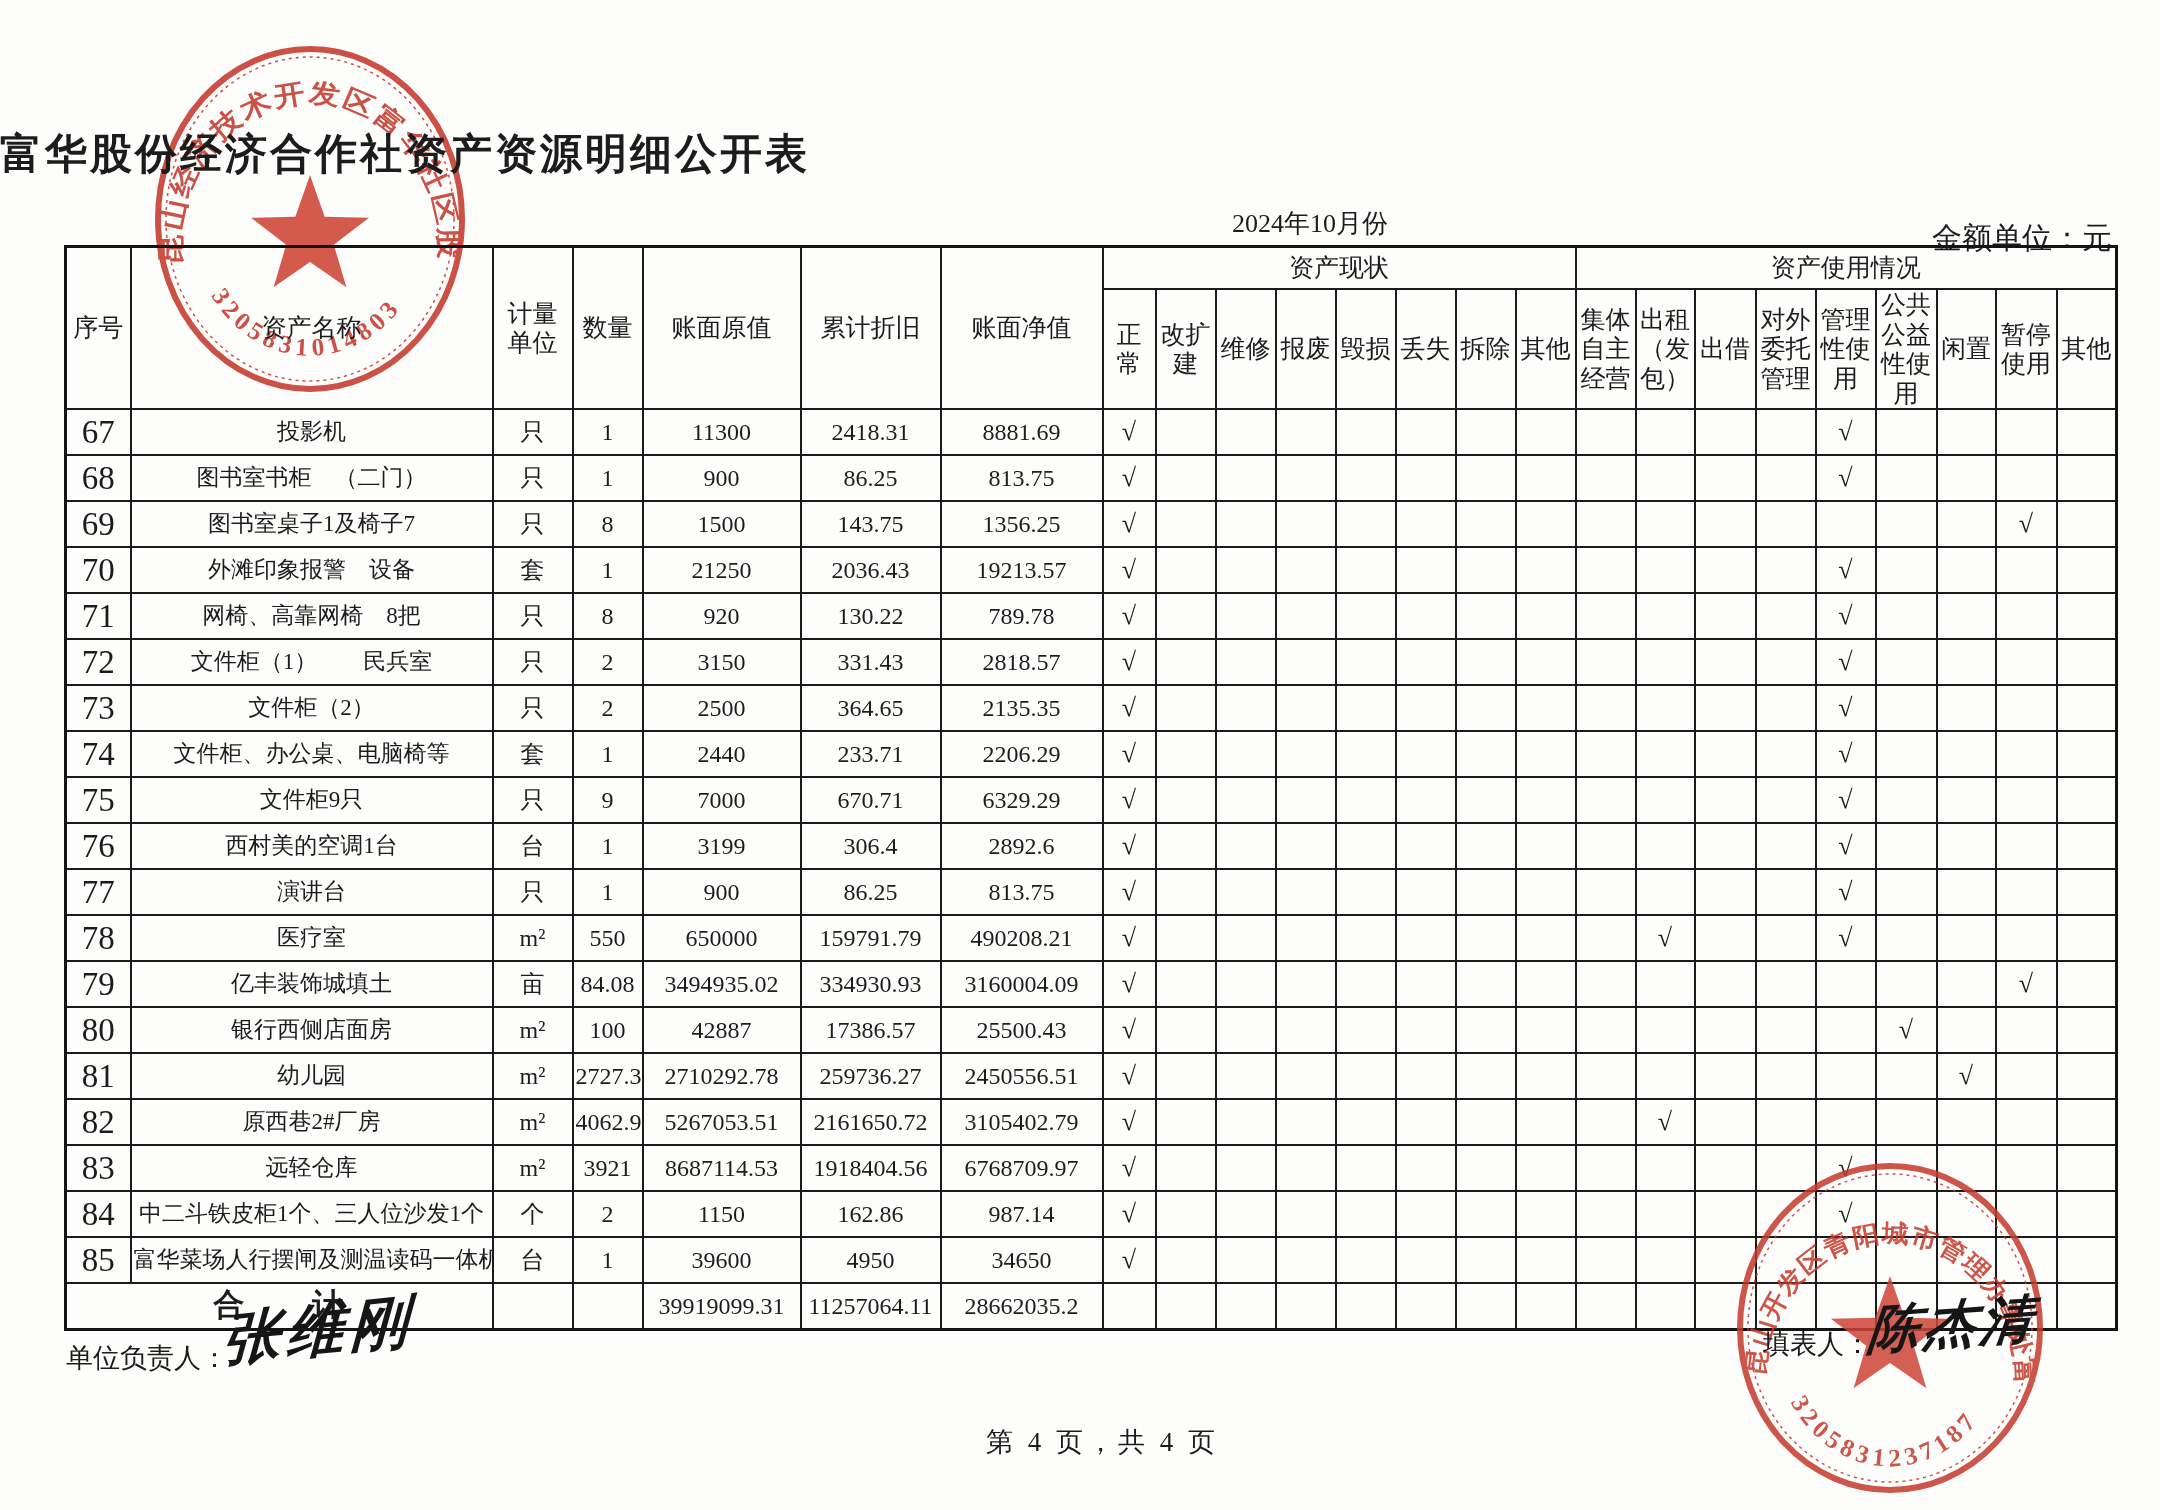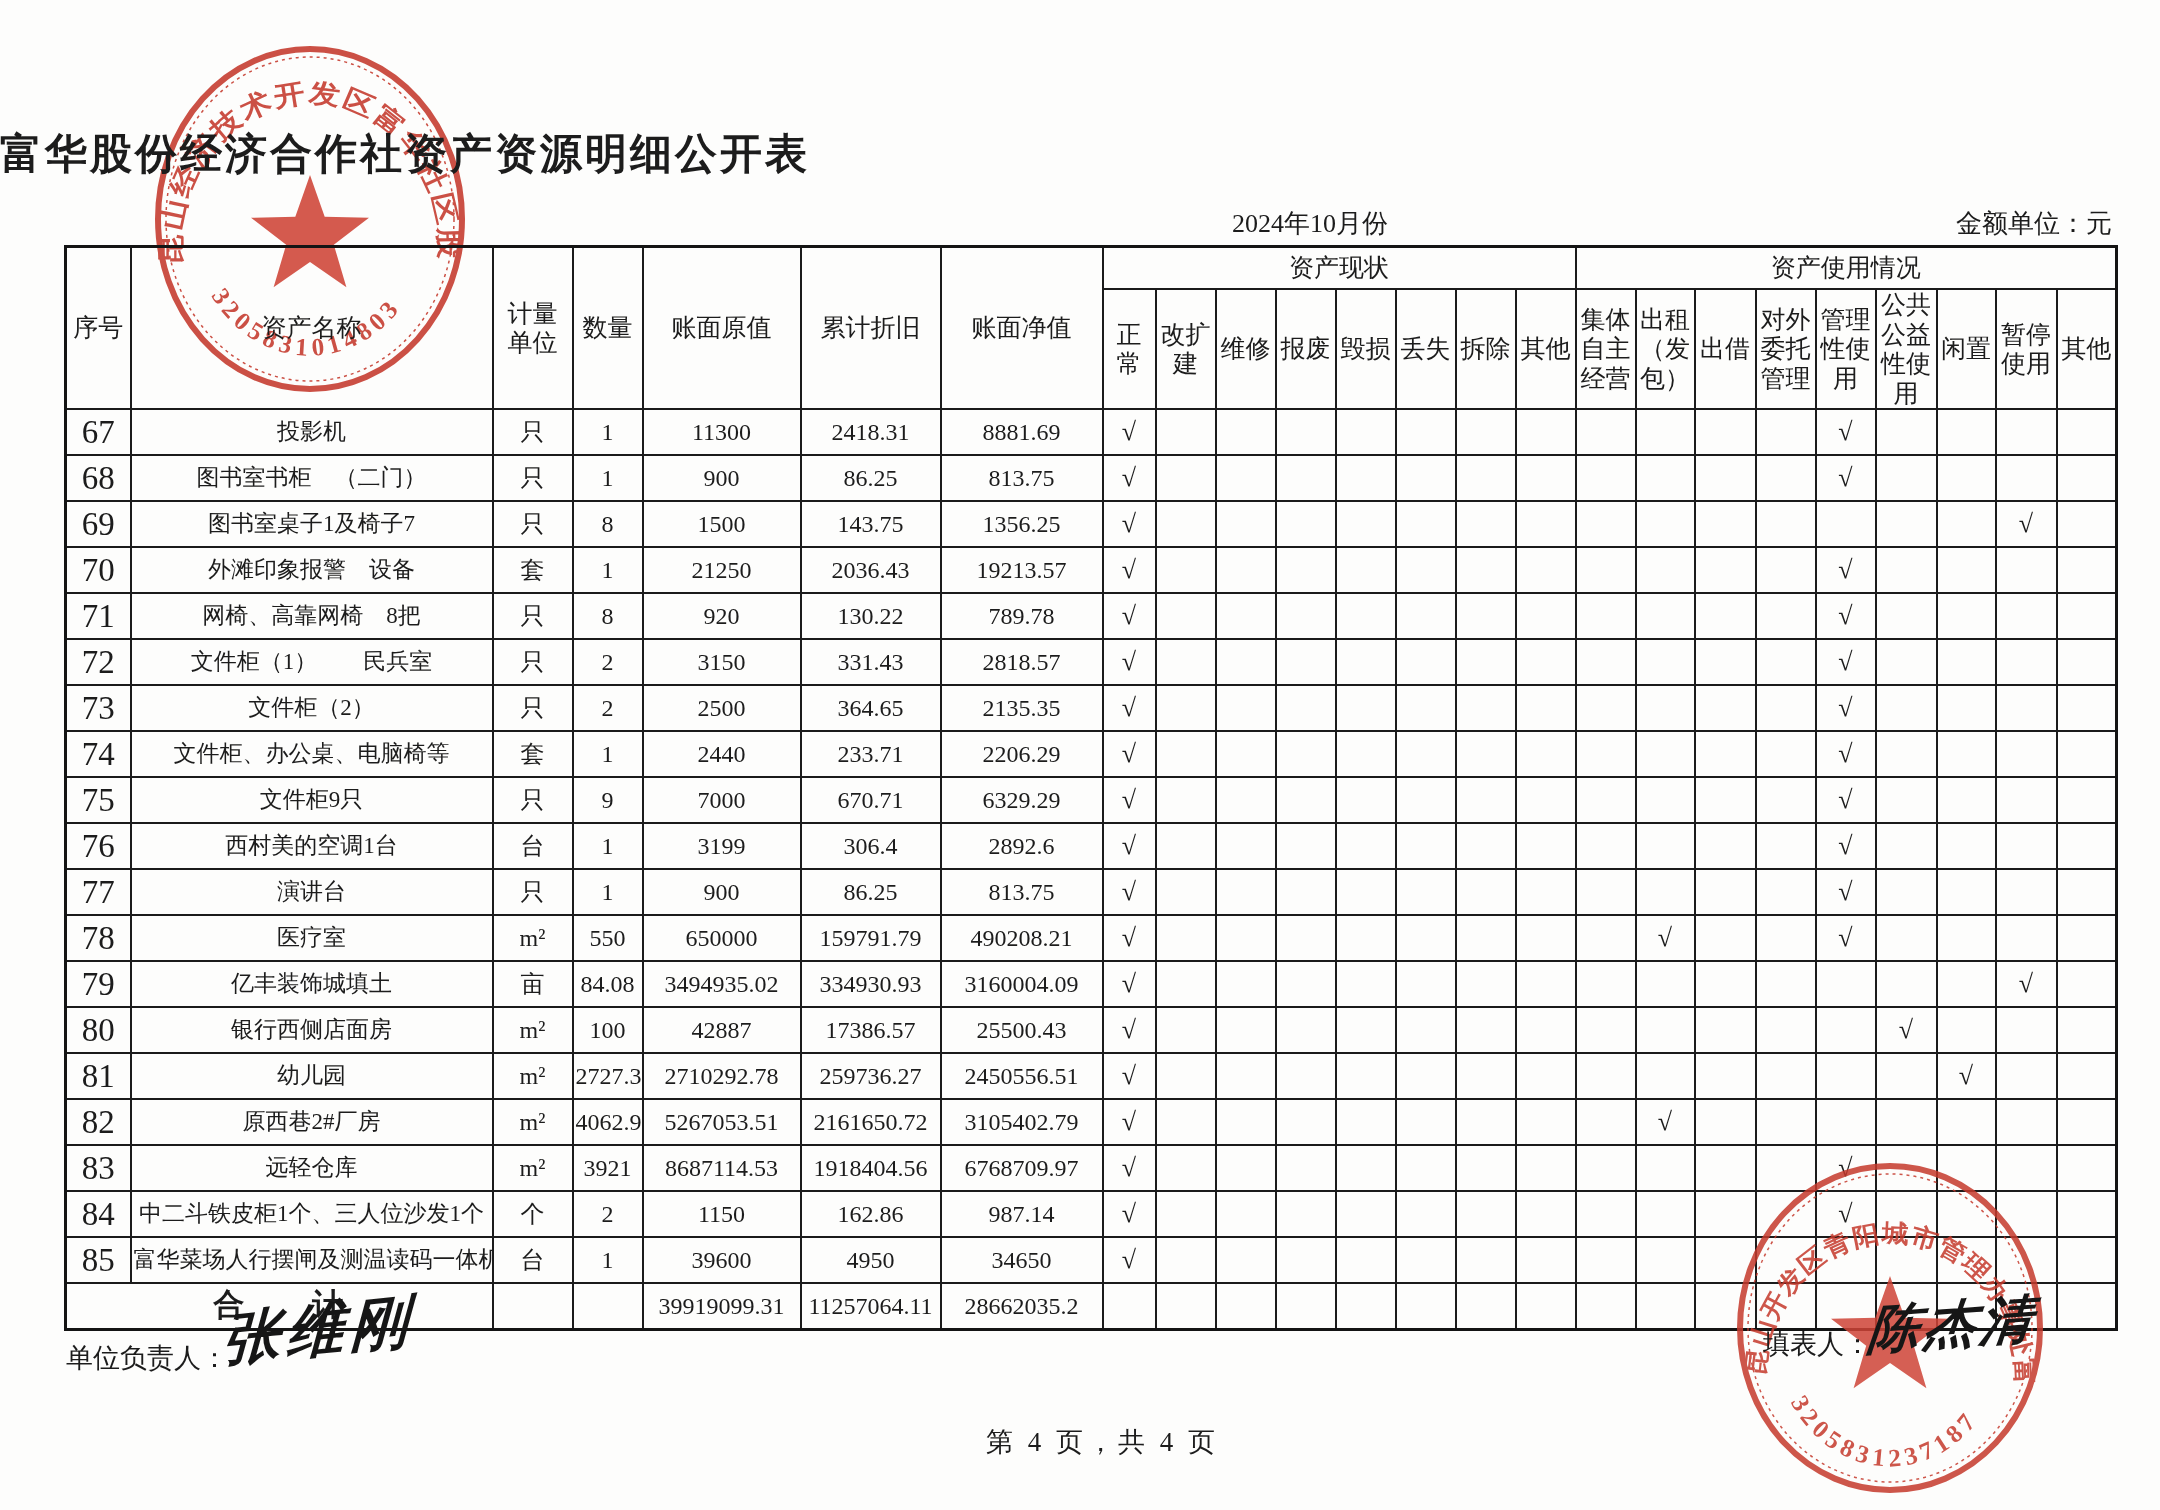--- a/index.html
+++ b/index.html
@@ -10,21 +10,21 @@
     font-family:"Liberation Serif","DejaVu Serif",serif;
     color:#1c1c1c;
     overflow:hidden;
   }
   .title{
     position:absolute;top:126px;left:0;width:100%;
     text-align:left;font-size:42px;font-weight:bold;letter-spacing:3px;
   }
   .meta-unit{position:absolute;left:64px;top:206px;font-size:26px;}
   .meta-period{position:absolute;left:1232px;top:206px;font-size:26px;}
-  .meta-amount{position:absolute;right:48px;top:206px;font-size:26px;}
+  .meta-amount{position:absolute;right:48px;top:218px;font-size:30px;}
 
   table.asset-table{
     position:absolute;left:64px;top:245px;
     width:2051px;
     border-collapse:collapse;table-layout:fixed;
     border:3px solid #141414;
   }
   .asset-table th,.asset-table td{
     border:2px solid #1b1b1b;
     font-weight:normal;

